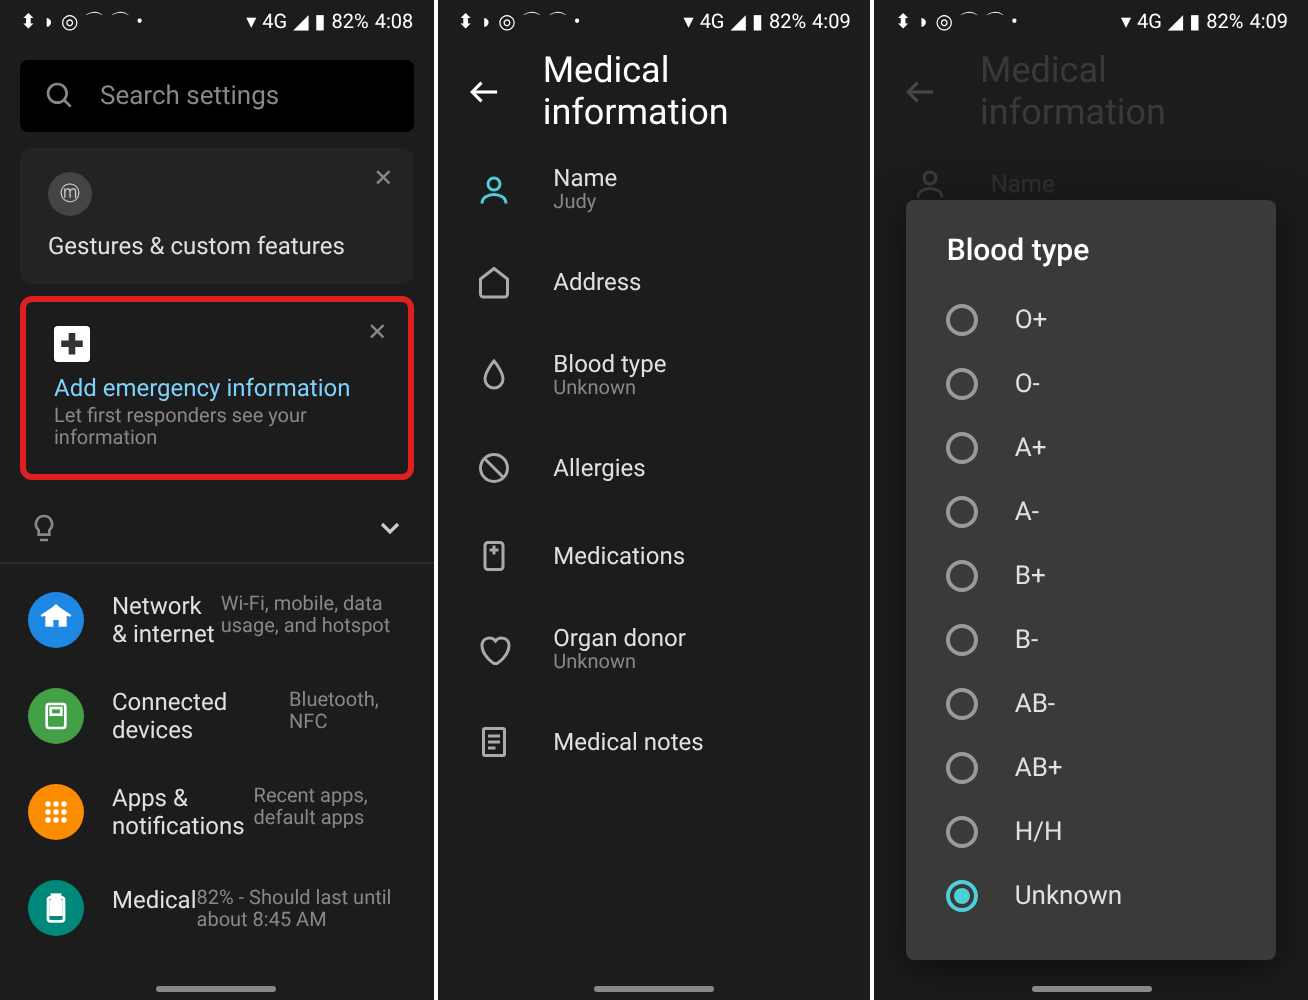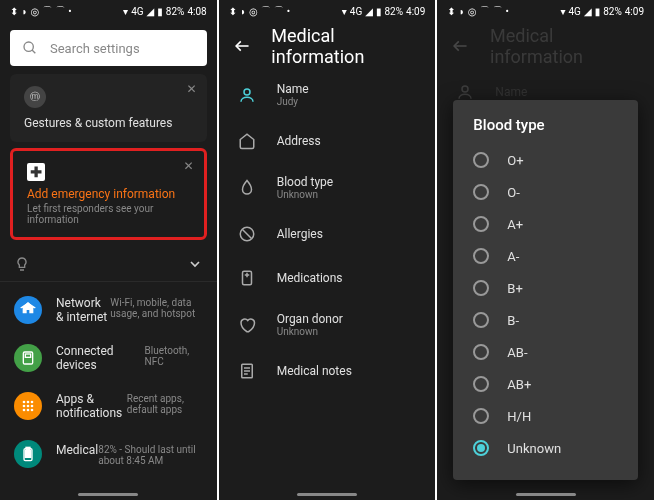--- a/index.html
+++ b/index.html
@@ -2,30 +2,30 @@
 <html><head>
 <meta charset="utf-8">
 <style>
   * { margin: 0; padding: 0; box-sizing: border-box; }
   body { background: #fff; font-family: Roboto, -apple-system, sans-serif; font-size: 13px; color: #e0e0e0; }
   .container { display: flex; gap: 2px; }
   .screen { width: 217px; height: 500px; background: #1c1c1c; position: relative; overflow: hidden; }
   .status-bar { height: 22px; display: flex; align-items: center; justify-content: space-between; padding: 0 10px; font-size: 10px; color: #fff; }
   .status-left { display: flex; gap: 3px; align-items: center; }
   .status-right { display: flex; gap: 3px; align-items: center; }
-  .search-box { margin: 8px 10px; background: #ffffff; border-radius: 4px; height: 36px; display: flex; align-items: center; padding: 0 12px; gap: 12px; }
+  .search-box { margin: 8px 10px; background: #000000; border-radius: 4px; height: 36px; display: flex; align-items: center; padding: 0 12px; gap: 12px; }
   .search-icon { width: 16px; height: 16px; }
   .search-text { color: #888; font-size: 13px; }
   .card { margin: 6px 10px; background: #232323; border-radius: 6px; padding: 12px 14px; position: relative; }
   .moto-logo { width: 22px; height: 22px; border-radius: 50%; background: #444; display: flex; align-items: center; justify-content: center; font-size: 10px; color: #ccc; }
   .card-title { font-size: 12px; color: #e0e0e0; margin-top: 8px; }
   .close-x { position: absolute; top: 8px; right: 10px; color: #888; font-size: 12px; }
   .highlight-card { margin: 6px 10px; border: 3px solid #e02020; border-radius: 6px; padding: 12px 14px; position: relative; background: #1c1c1c; }
   .em-icon { width: 18px; height: 18px; background: #fff; border-radius: 2px; display: flex; align-items: center; justify-content: center; color: #333; font-weight: bold; font-size: 14px; }
-  .em-title { font-size: 12px; color: #f97316; margin-top: 6px; }
+  .em-title { font-size: 12px; color: #7dd3fc; margin-top: 6px; }
   .em-sub { font-size: 10px; color: #888; margin-top: 2px; }
   .divider-row { height: 36px; display: flex; align-items: center; padding: 0 14px; justify-content: space-between; border-bottom: 1px solid #2a2a2a; margin: 4px 0; }
   .list-item { display: flex; align-items: center; padding: 10px 14px; gap: 14px; }
   .li-icon { width: 28px; height: 28px; border-radius: 50%; display: flex; align-items: center; justify-content: center; flex-shrink: 0; }
   .li-text { display: flex; flex-direction: row; }
   .li-title { font-size: 12px; color: #e0e0e0; }
   .li-sub { font-size: 10px; color: #888; margin-top: 1px; }
   .header { height: 48px; display: flex; align-items: center; padding: 0 14px; gap: 20px; }
   .header-title { font-size: 18px; color: #fff; }
   .header-title.dim { color: #666; }

